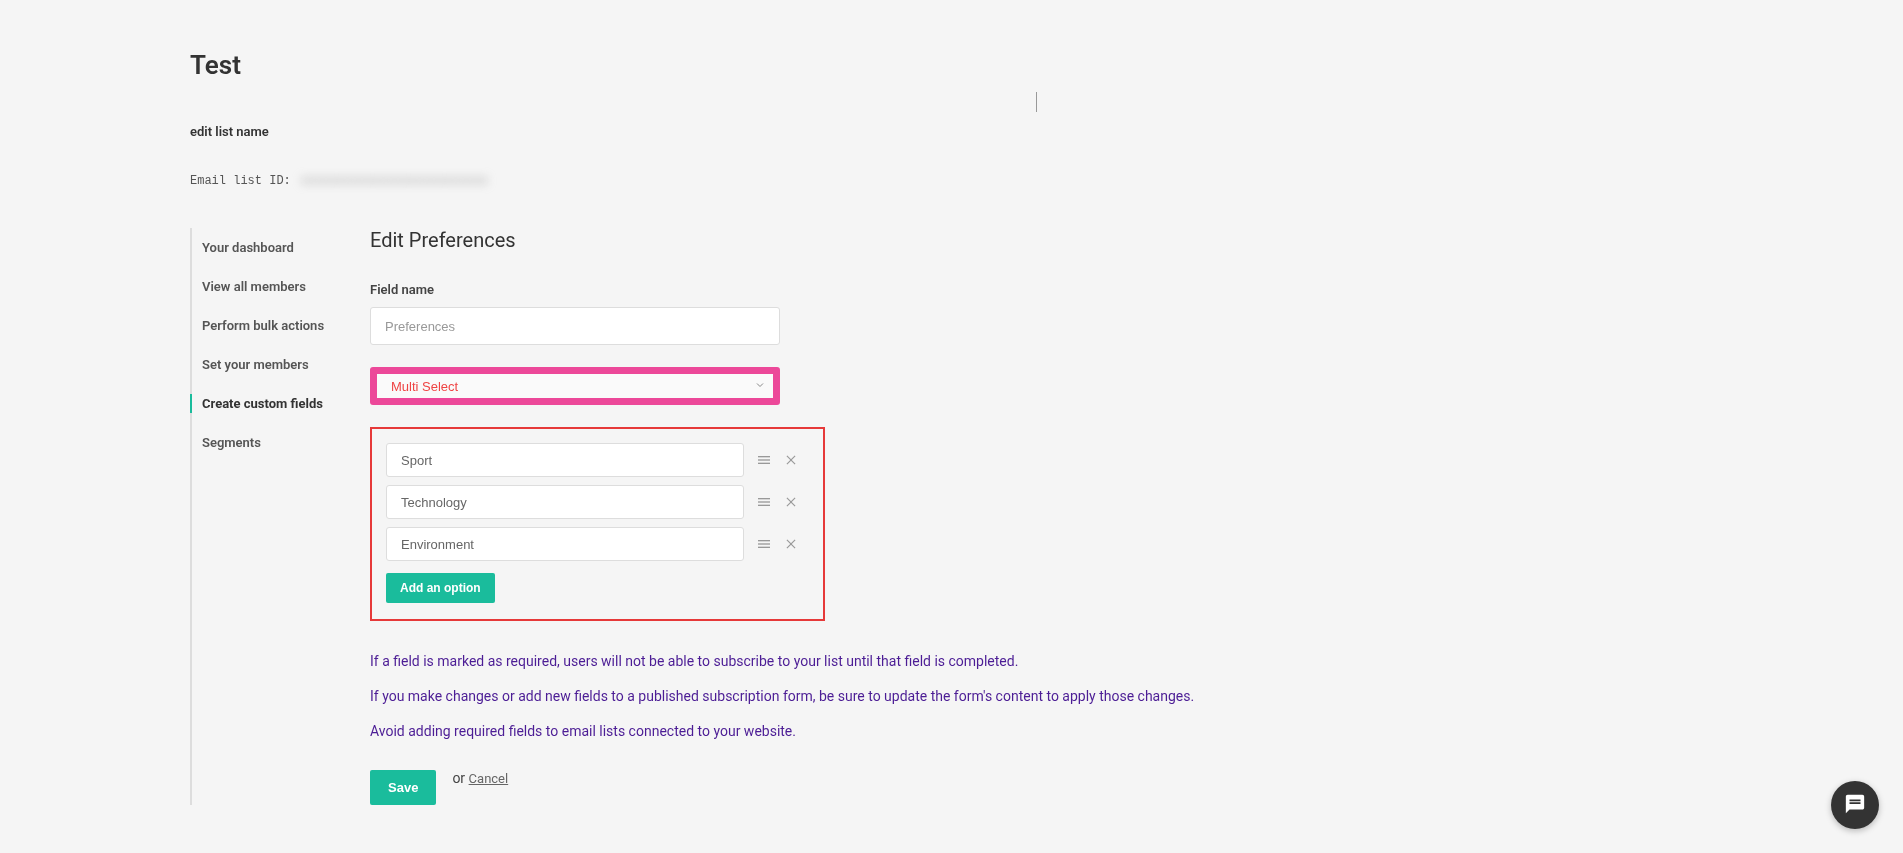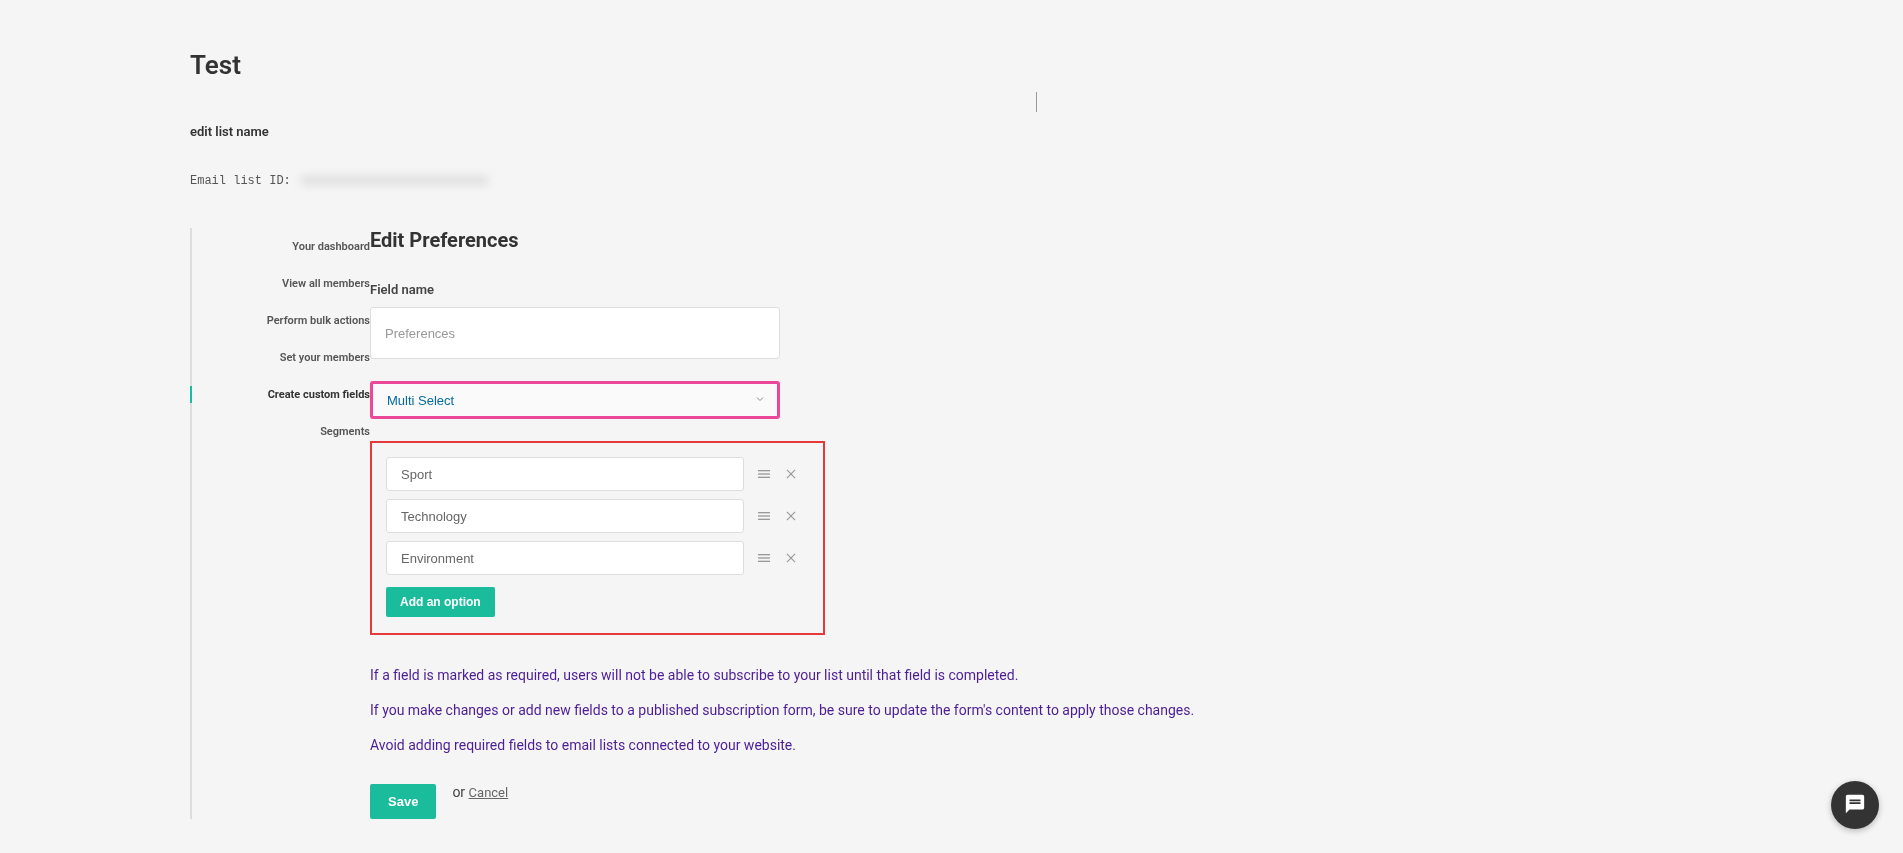--- a/index.html
+++ b/index.html
@@ -59,26 +59,25 @@
       display: flex;
       gap: 0;
     }
     .sidebar {
       width: 180px;
       border-left: 2px solid #ddd;
       padding-left: 0;
     }
     .sidebar-item {
       padding: 12px 0 12px 10px;
-      font-size: 11px;
+      font-size: 13px;
       font-weight: 600;
       color: #555;
       cursor: pointer;
       position: relative;
-      text-align: right;
     }
     .sidebar-item.active {
       color: #333;
       font-weight: 700;
     }
     .sidebar-item.active::before {
       content: '';
       position: absolute;
       left: -2px;
       top: 10px;
@@ -86,56 +85,56 @@
       width: 2px;
       background: #1abc9c;
     }
     .main {
       flex: 1;
       padding-left: 0;
       max-width: 900px;
     }
     .main-heading {
       font-size: 20px;
-      font-weight: 700;
+      font-weight: 400;
       color: #333;
       margin-bottom: 30px;
     }
     .form-group {
       margin-bottom: 22px;
     }
     .form-label {
       display: block;
       font-size: 13px;
       font-weight: 600;
       color: #444;
       margin-bottom: 10px;
     }
     .text-input {
       width: 410px;
-      height: 52px;
+      height: 38px;
       padding: 0 14px;
       border: 1px solid #ddd;
       border-radius: 3px;
       font-size: 13px;
       color: #999;
       background: #fff;
     }
     .select-wrapper {
       position: relative;
       width: 410px;
     }
     .select-input {
       width: 100%;
       height: 38px;
       padding: 0 14px;
-      border: 3px solid #ec4899;
+      border: 7px solid #ec4899;
       border-radius: 3px;
       font-size: 13px;
-      color: #0369a1;
+      color: #ef4444;
       background: #fafafa;
       appearance: none;
       cursor: pointer;
     }
     .select-chevron {
       position: absolute;
       right: 14px;
       top: 50%;
       transform: translateY(-50%);
       pointer-events: none;

